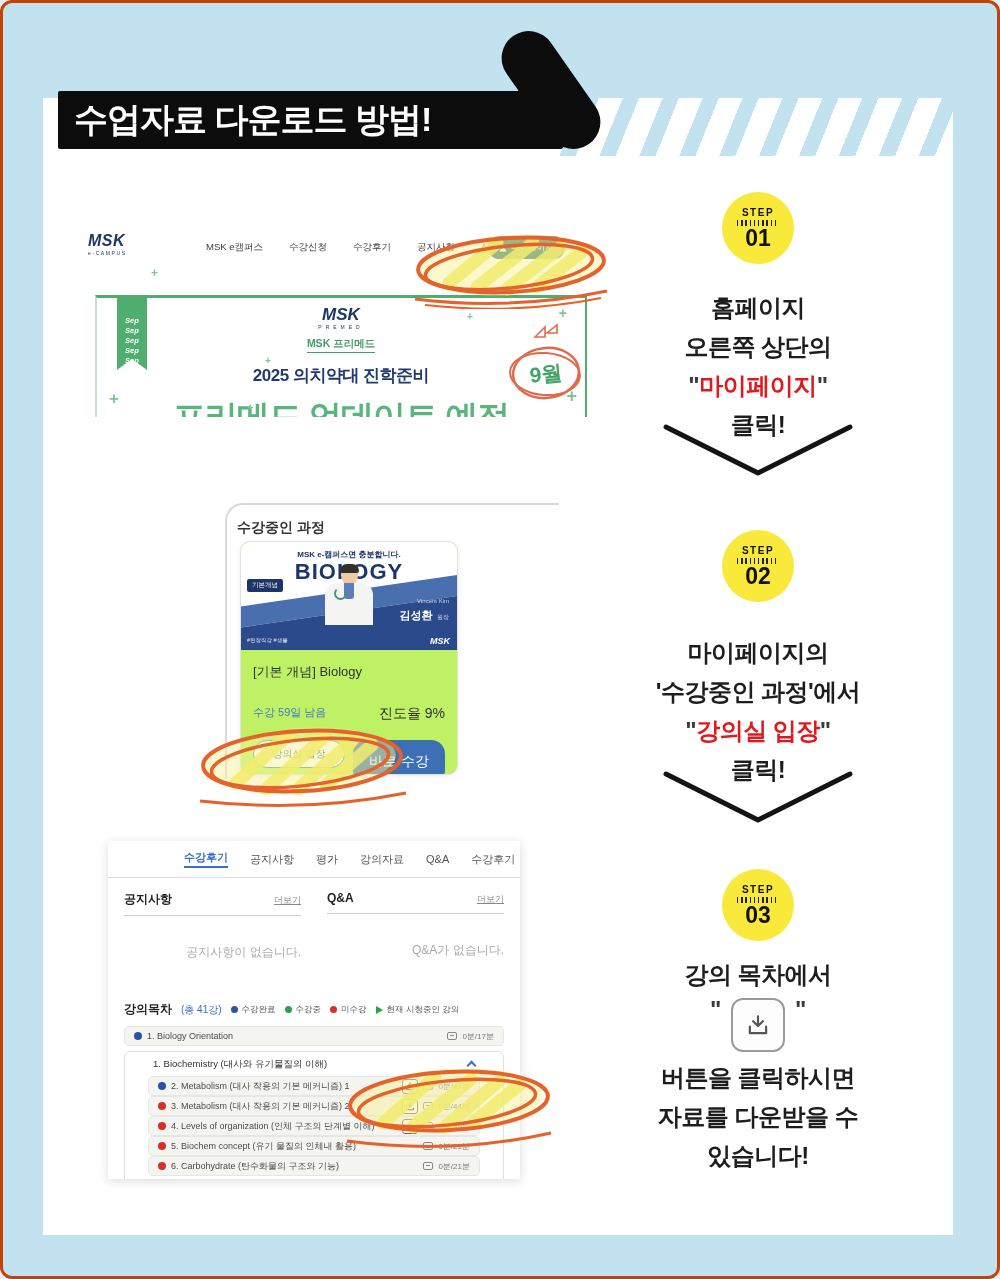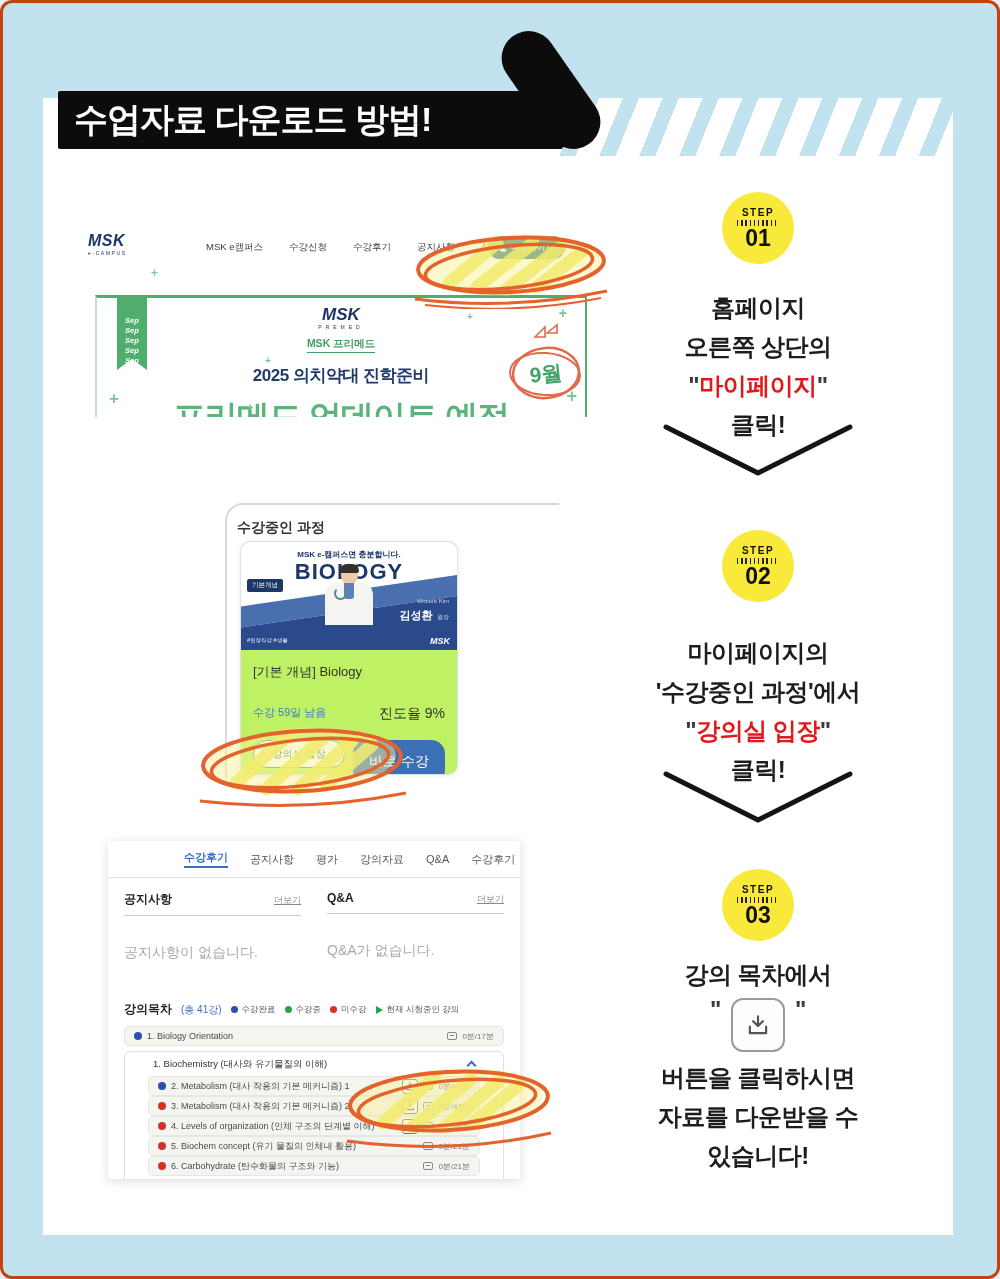--- a/index.html
+++ b/index.html
@@ -95,21 +95,21 @@
   .s3-tabs { position:absolute; left:0; right:0; top:0; height:37px; border-bottom:1px solid #ddd;
              display:flex; align-items:center; padding-left:76px; gap:22px; }
   .s3-tabs span { font-size:11px; color:#555; white-space:nowrap; }
   .s3-tabs .active { color:#3a6fc8; font-weight:700; border-bottom:2px solid #3a6fc8; padding-bottom:1px; }
   .s3-cols { position:absolute; left:16px; right:16px; top:50px; display:flex; gap:26px; }
   .s3-col { flex:1; }
   .s3-col-head { display:flex; justify-content:space-between; align-items:baseline;
                  border-bottom:1px solid #ccc; padding-bottom:7px; }
   .s3-col-head .t { font-size:12px; font-weight:700; color:#222; }
   .s3-col-head .more { font-size:9px; color:#888; text-decoration:underline; }
-  .s3-empty { margin-top:28px; text-align:left; font-size:14px; color:#aaa; }
+  .s3-empty { margin-top:28px; text-align:right; font-size:12px; color:#aaa; }
   .s3-toc-head { position:absolute; left:16px; top:160px; display:flex; align-items:center; gap:9px; }
   .s3-toc-head .t { font-size:12px; font-weight:700; color:#222; }
   .s3-toc-head .cnt { font-size:10px; color:#3a6fc8; }
   .lg { display:flex; align-items:center; gap:4px; font-size:8.5px; color:#555; }
   .dot { width:7px; height:7px; border-radius:50%; display:inline-block; }
   .play { width:0; height:0; border-left:7px solid #27a348; border-top:4.5px solid transparent;
           border-bottom:4.5px solid transparent; display:inline-block; }
   .lec-row { background:#f4f4f1; border:1px solid #e6e6e2; border-radius:5px; height:20px;
              display:flex; align-items:center; justify-content:space-between; padding:0 9px; }
   .lec-row .l { display:flex; align-items:center; gap:5px; font-size:9px; color:#4a4a4a; }

